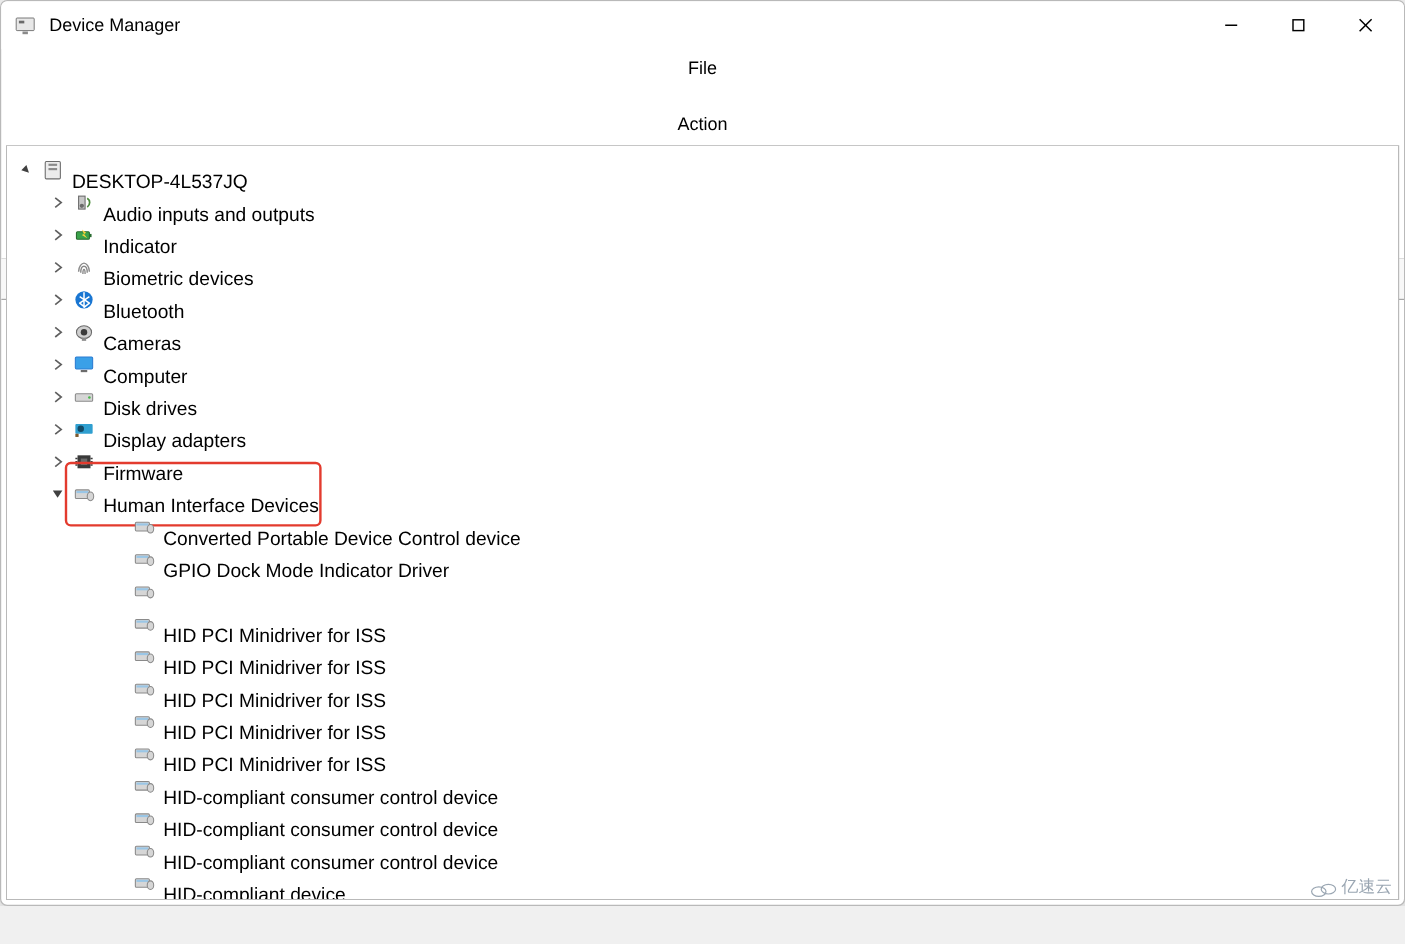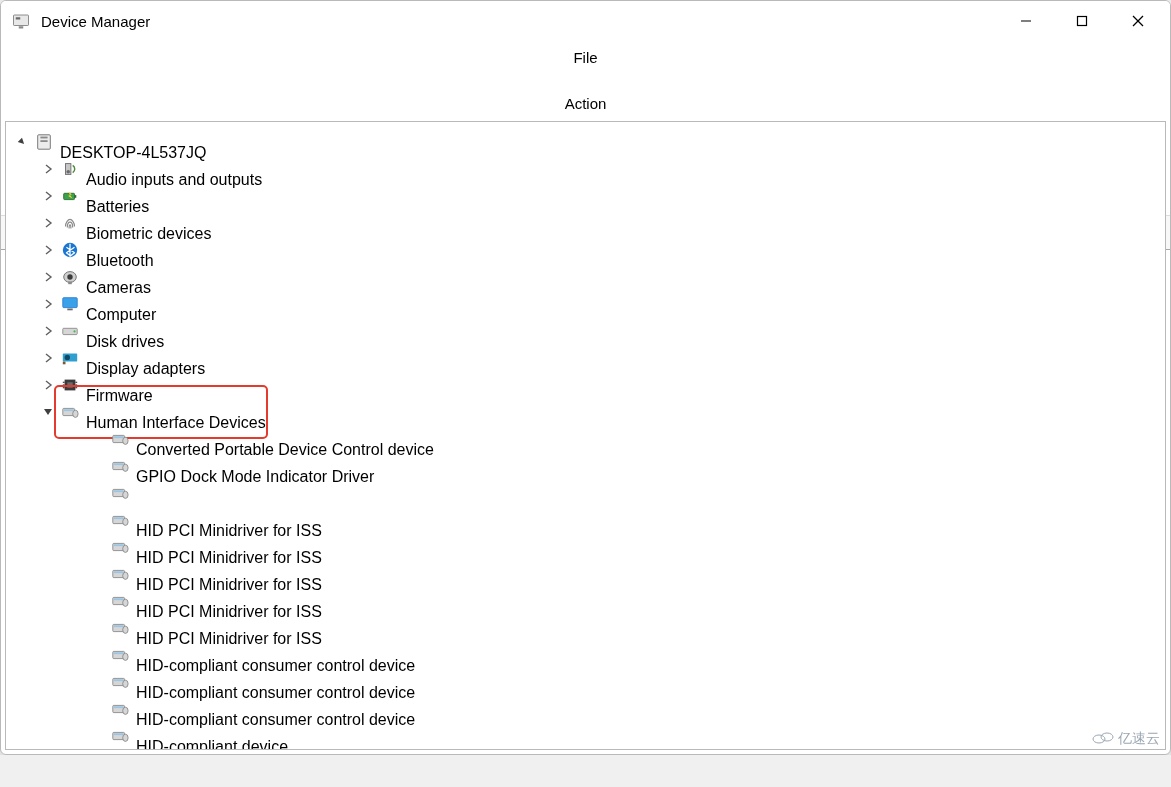--- a/index.html
+++ b/index.html
@@ -120,21 +120,21 @@
     text-align:center;
   }
   .expander .none { visibility: hidden; }
   
   .watermark {
     position: absolute;
     right: 10px;
     bottom: 6px;
     font-size: 14px;
     color: #9aa6b2;
-    display: flex; align-items: flex-start; gap: 4px;
+    display: flex; align-items: flex-end; gap: 4px;
     pointer-events: none;
   }
   
   .pane::-webkit-scrollbar { width: 18px; }
   .pane::-webkit-scrollbar-track { background: #f0f0f0; }
   .pane::-webkit-scrollbar-thumb { background: #bdbdbd; }
 </style>
 </head>
 <body>
 
@@ -267,21 +267,21 @@
                 <path d="M3 1 L8 5 L3 9" fill="none" stroke="#606060" stroke-width="1.4"></path>
               </svg>
             </span>
             <span class="node-icon">
               <svg viewBox="0 0 20 20" width="18" height="18">
                 <rect x="3" y="7" width="12" height="7" rx="1" fill="#3aa24a" stroke="#2a6b30"></rect>
                 <rect x="15" y="9" width="2" height="3" fill="#2a6b30"></rect>
                 <path d="M8 5l4 3-2 1 3 4-5-3 2-1z" fill="#fed23c"></path>
               </svg>
             </span>
-            <span class="label">Batteries</span>
+            <span class="label">Indicator</span>
           </div>
           <div class="row indent-1">
             <span class="expander">
               <svg width="10" height="10" viewBox="0 0 10 10">
                 <path d="M3 1 L8 5 L3 9" fill="none" stroke="#606060" stroke-width="1.4"></path>
               </svg>
             </span>
             <span class="node-icon">
               <svg viewBox="0 0 20 20" width="18" height="18">
                 <path d="M5 14c0-5 3-8 5-8s5 3 5 8" fill="none" stroke="#8a8a8a" stroke-width="1.3"></path>

